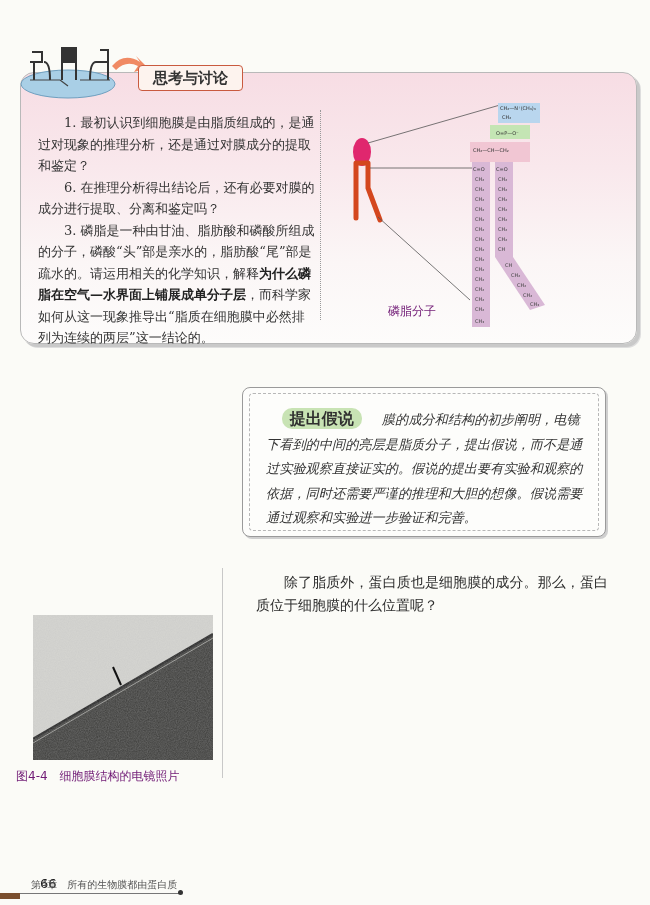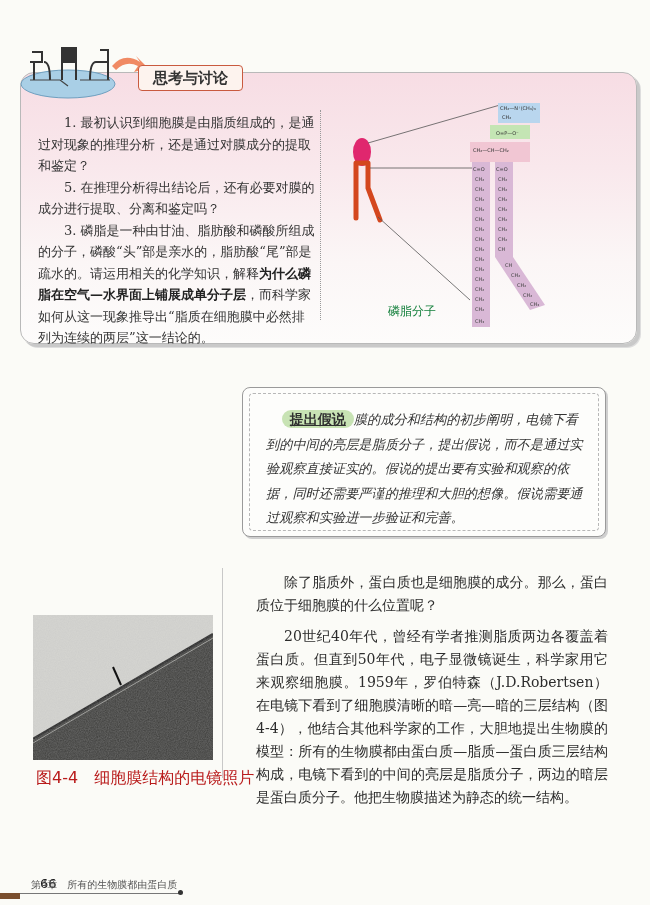--- a/index.html
+++ b/index.html
@@ -34,21 +34,21 @@
     font-size: 13px; line-height: 21.5px; color: #333;
   }
   .discuss-text p { margin: 0; text-indent: 2em; }
   .discuss-text b { font-family: "DejaVu Sans", "Liberation Sans", sans-serif; font-weight: bold; color: #222; }
   .dotted-divider {
     left: 320px; top: 110px; width: 0; height: 210px;
     border-left: 1px dotted #999;
   }
   .figure-area { left: 340px; top: 95px; width: 250px; height: 240px; }
   .phospho-caption {
-    left: 388px; top: 303px; font-size: 12px; color: #15803d;
+    left: 388px; top: 303px; font-size: 12px; color: #701a75;
   }
 
   
   .hypo-box {
     left: 242px; top: 387px; width: 362px; height: 148px;
     border: 1px solid #9a9a9a; border-radius: 8px;
     background: #fdfdfb;
     box-shadow: 2px 2px 0 #cfcfcf;
   }
   .hypo-inner {
@@ -57,31 +57,30 @@
   }
   .hypo-text {
     left: 266px; top: 407px; width: 325px;
     font-family: "DejaVu Serif", "Liberation Serif", serif;
     font-size: 13.2px; line-height: 24.5px; color: #333; font-style: italic;
   }
   .hypo-text p { margin: 0; text-indent: 1.2em; }
   .hypo-tag {
     font-style: normal;
     font-family: "DejaVu Sans", "Liberation Sans", sans-serif;
-    font-weight: bold; font-size: 14px; color: #2f2f2f;
+    font-weight: bold; font-size: 16px; color: #2f2f2f;
     background: #c8e3b4; border-radius: 10px; padding: 1px 8px;
-    margin-right: 0;
-    text-decoration: underline;
+    margin-right: 20px;
   }
 
   
   .vertical-rule { left: 222px; top: 568px; width: 0; height: 210px; border-left: 1px solid #c8c8c8; }
   .em-photo { left: 33px; top: 615px; width: 180px; height: 145px; overflow: hidden; }
   .em-caption {
-    left: 36px; top: 768px; font-size: 16px; color: #b91c1c;
+    left: 16px; top: 768px; font-size: 12px; color: #701a75;
     font-family: "DejaVu Sans", "Liberation Sans", sans-serif;
   }
 
   
   .main-text {
     left: 248px; top: 563px; width: 368px;
     font-size: 14px; line-height: 23px; color: #2c2c2c;
     text-align: justify;
   }
   .main-text p { margin: 8px; text-indent: 2em; }
@@ -119,21 +118,21 @@
     <path d="M10 40 l30 0 M40 40 l8 6 M60 40 l30 0"></path>
   </g>
 </svg>
 <svg class="abs arrow-deco" viewBox="0 0 40 30">
   <path d="M2 14 Q14 0 30 10 L26 4 L38 16 L24 20 L28 14 Q16 8 6 18 Z" fill="#f08a64"></path>
 </svg>
 <div class="abs discuss-title">思考与讨论</div>
 
 <div class="abs discuss-text">
   <p>1. 最初认识到细胞膜是由脂质组成的，是通过对现象的推理分析，还是通过对膜成分的提取和鉴定？</p>
-  <p>5. 在推理分析得出结论后，还有必要对膜的成分进行提取、分离和鉴定吗？</p>
+  <p>6. 在推理分析得出结论后，还有必要对膜的成分进行提取、分离和鉴定吗？</p>
   <p><span>3. 磷脂是一种由甘油、脂肪酸和磷酸所组成的分子，磷酸“头”部是亲水的，脂肪酸“尾”部是疏水的。请运用相关的化学知识，解释</span><b>为什么磷脂在空气—水界面上铺展成单分子层</b><span>，而科学家如何从这一现象推导出“脂质在细胞膜中必然排列为连续的两层”这一结论的。</span></p>
 </div>
 
 <div class="abs dotted-divider"></div>
 
 <svg class="abs figure-area" viewBox="0 0 250 240">
 
   <g>
     <ellipse cx="22" cy="57" rx="9" ry="14" fill="#e0276e"></ellipse>
     <path d="M16 68 v55 M28 68 v25 l12 32" stroke="#d4471e" stroke-width="5" fill="none" stroke-linecap="round"></path>
@@ -211,20 +210,19 @@
   <polygon points="0,125 180,20 180,145 0,145" fill="#3d3d3b"></polygon>
   <path d="M0 124 L180 19" stroke="#222" stroke-width="2.5"></path>
   <path d="M0 128 L180 23" stroke="#9a9a96" stroke-width="1"></path>
   <rect width="180" height="145" filter="url(#grain)"></rect>
   <line x1="80" y1="52" x2="88" y2="70" stroke="#111" stroke-width="2"></line>
 </svg>
 <div class="abs em-caption">图4-4　细胞膜结构的电镜照片</div>
 
 <div class="abs main-text">
   <p>除了脂质外，蛋白质也是细胞膜的成分。那么，蛋白质位于细胞膜的什么位置呢？</p>
-  <p>20世纪40年代，曾经有学者推测脂质两边各覆盖着蛋白质。但直到50年代，电子显微镜诞生，科学家用它来观察细胞膜。1959年，罗伯特森（J.D.Robertsen）在电镜下看到了细胞膜清晰的暗—亮—暗的三层结构（图4-4），他结合其他科学家的工作，大胆地提出生物膜的模型：所有的生物膜都由蛋白质—脂质—蛋白质三层结构构成，电镜下看到的中间的亮层是脂质分子，两边的暗层是蛋白质分子。他把生物膜描述为静态的统一结构。</p>
 </div>
 
 <div class="abs page-num">66</div>
 <div class="abs chapter-title">第4章　所有的生物膜都由蛋白质</div>
 <div class="abs footer-bar"></div>
 <div class="abs footer-line"></div>
 <div class="abs footer-dot"></div>
 
 </body></html>

